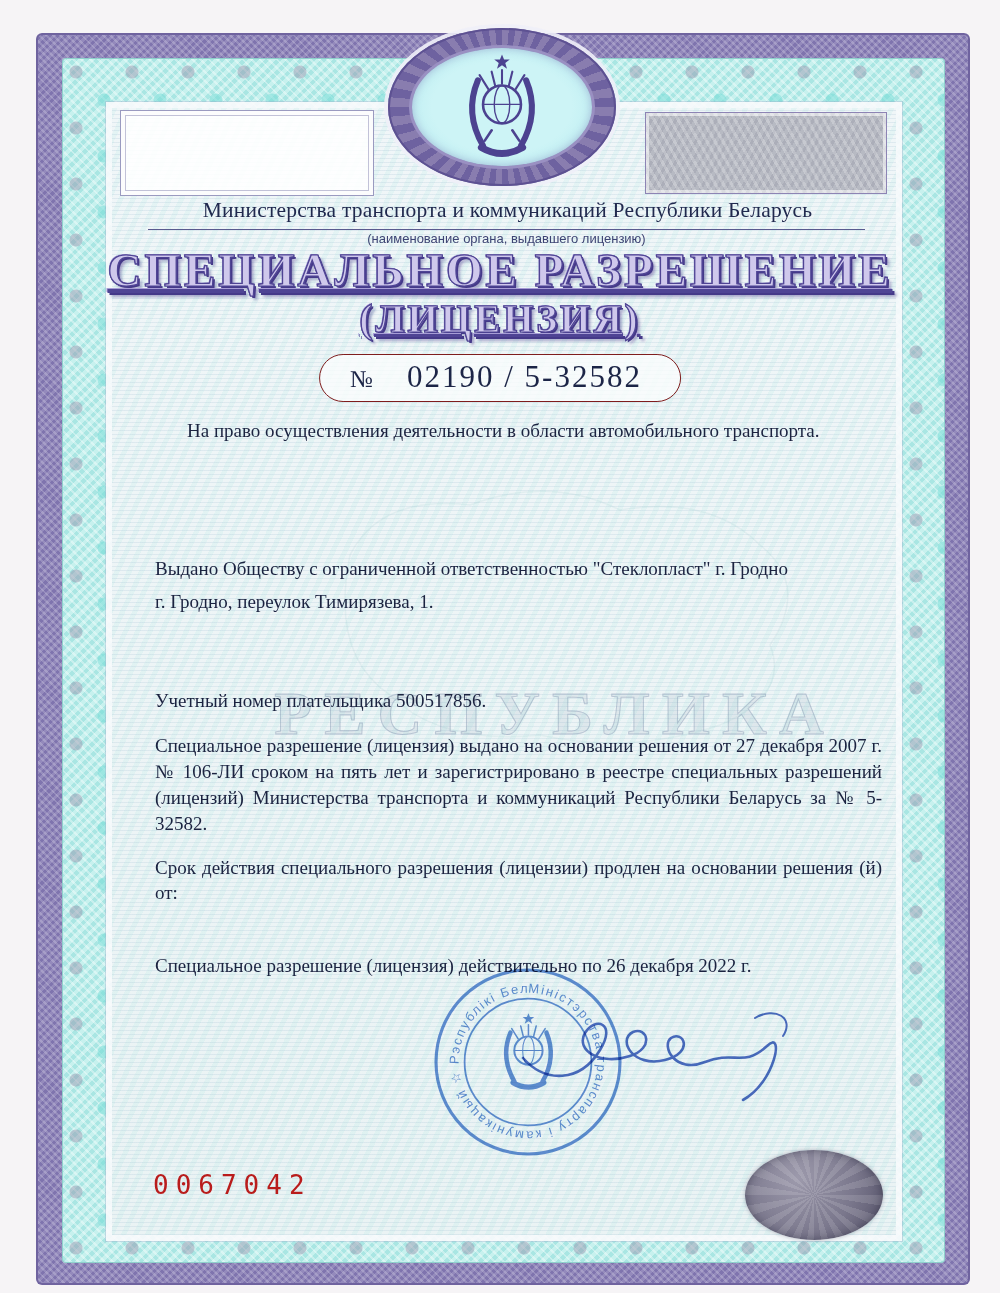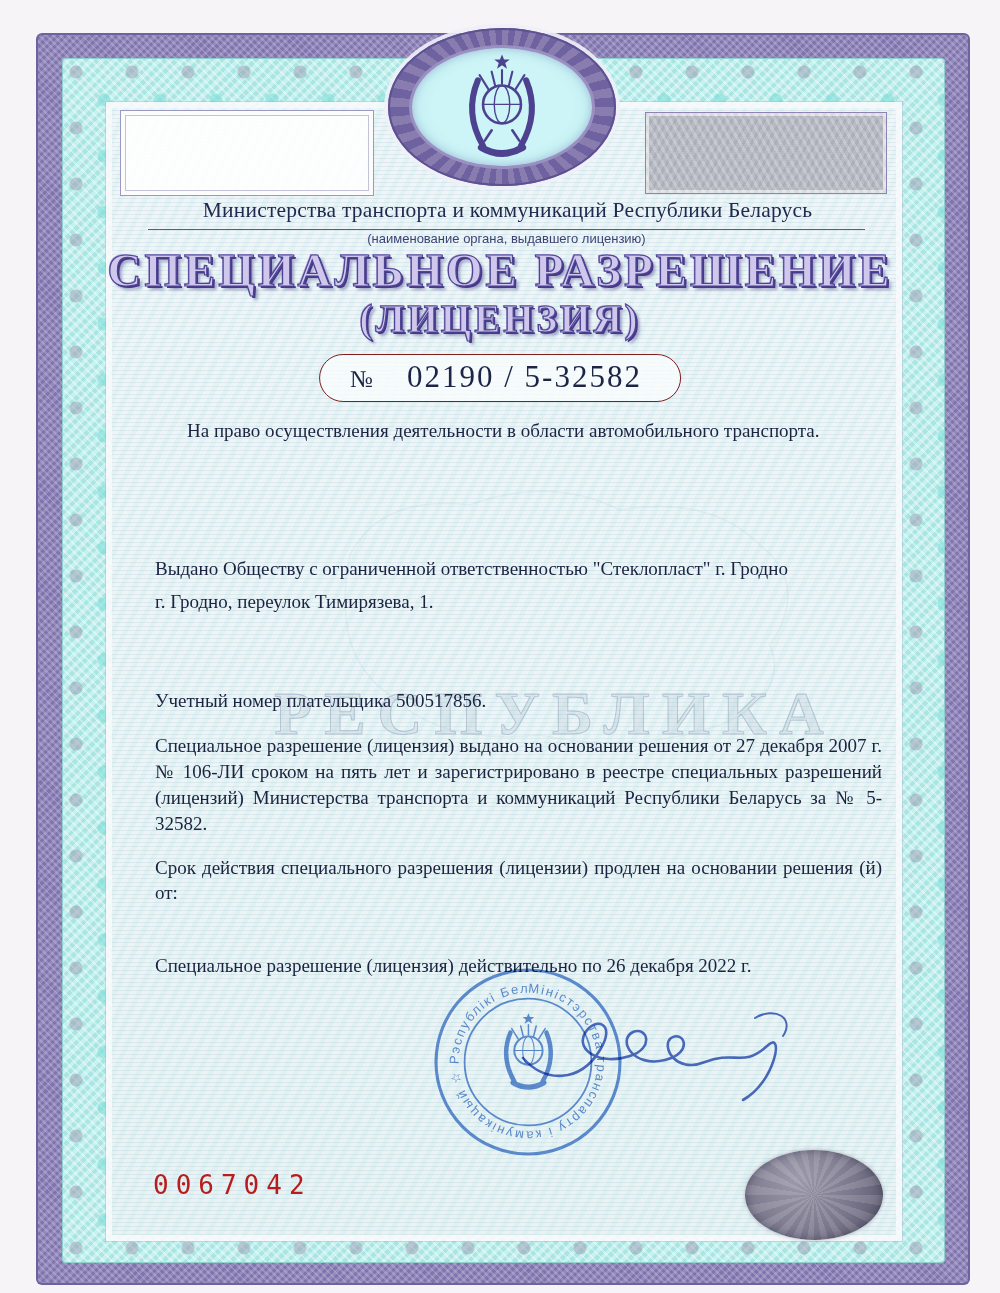--- a/index.html
+++ b/index.html
@@ -80,20 +80,21 @@
     position:absolute;left:148px;right:135px;top:231px;text-align:center;
     font-family:"Liberation Sans","DejaVu Sans",sans-serif;
     font-size:13px;color:#3d4473;z-index:6;
   }
   
   .big-title{
     position:absolute;left:0;right:0;text-align:center;z-index:6;
     font-weight:bold;letter-spacing:3px;color:#cfc8ec;
     -webkit-text-stroke:1.2px #4f4494;
     text-shadow:2px 2px 0 #453989, 4px 4px 3px rgba(70,60,140,.45), -1px -1px 0 #a79dd6;
+    text-decoration:underline;
   }
   .title-1{top:243px;font-size:47px;}
   .title-2{top:296px;font-size:39px;}
   .number-pill{
     position:absolute;left:50%;top:354px;transform:translateX(-50%);
     border:1px solid #7f1d1d;border-radius:26px;
     background:rgba(250,252,253,.8);
     padding:4px 38px 6px 30px;z-index:6;
     white-space:nowrap;color:#1c2547;
   }

